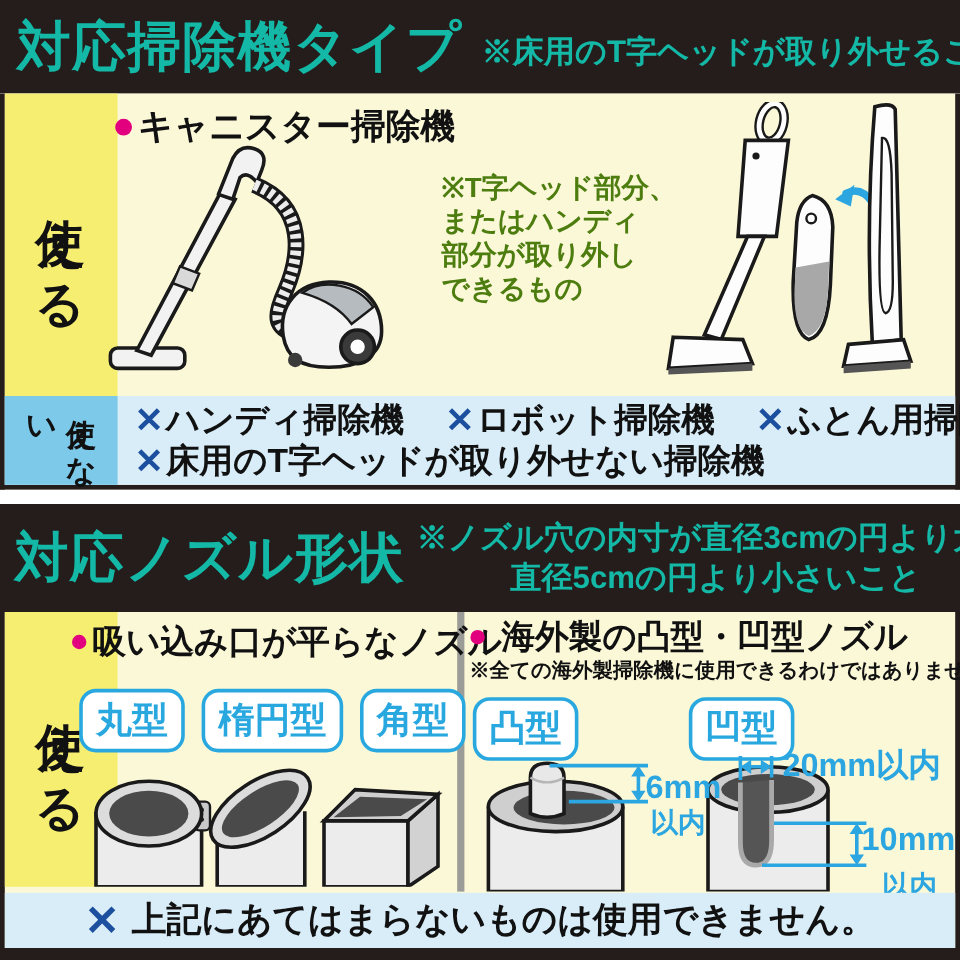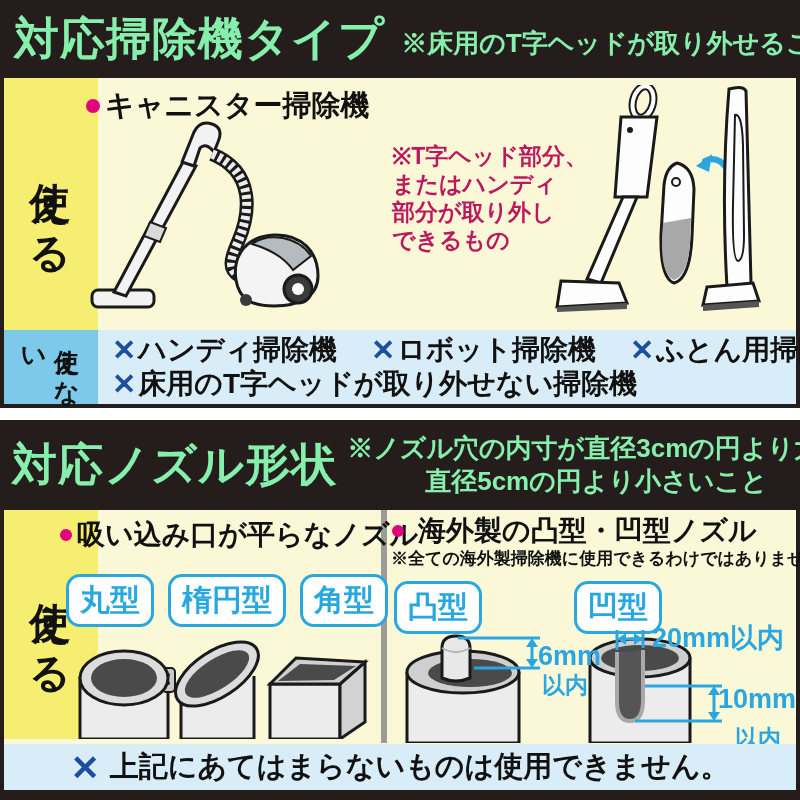--- a/index.html
+++ b/index.html
@@ -1,21 +1,21 @@
 <!DOCTYPE html>
 <html><head>
 <meta charset="utf-8">
 <style>
   * { margin:0; padding:0; box-sizing:border-box; }
   html,body { width:800px; height:800px; }
   body { font-family:"Liberation Sans", sans-serif; background:#ffffff; position:relative; overflow:hidden; }
   .page { position:absolute; inset:0; width:800px; height:800px; }
 
   
-  .bar { position:absolute; left:0; width:800px; background:#241d1b; color:#86efac; display:flex; align-items:center; }
+  .bar { position:absolute; left:0; width:800px; background:#241d1b; color:#14b8a6; display:flex; align-items:center; }
   .bar1 { top:0; height:78px; padding-left:14px; }
   .bar2 { top:420px; height:90px; padding-left:12px; }
   .bar-title { font-size:45px; font-weight:bold; letter-spacing:1px; white-space:nowrap; }
   .bar-note { font-size:26px; font-weight:bold; margin-left:16px; margin-top:8px; white-space:nowrap; }
   .bar-note2 { font-size:26px; font-weight:bold; margin-left:10px; line-height:33px; white-space:nowrap; }
   .bar-note2 .ln2 { padding-left:78px; }
 
   
   .panel { position:absolute; left:0; width:800px; border:4px solid #241d1b; border-top:0; }
   .panel1 { top:78px; height:330px; background:#fbf8d8; }
@@ -27,21 +27,21 @@
   .vlabel { writing-mode:vertical-rl; text-orientation:upright; font-weight:bold; color:#111; letter-spacing:5px; }
   .vlabel-big { font-size:41px; }
   .vlabel-small { font-size:25px; letter-spacing:2px; }
 
   .ring { display:inline-block; width:13px; height:13px; border:7px solid #e3007f; border-radius:50%; flex:none; }
   .ring-sm { width:11px; height:11px; border-width:6px; }
 
   .item-label { position:absolute; display:flex; align-items:center; gap:5px; font-size:29px; font-weight:bold; color:#111; white-space:nowrap; }
   .item-label-sm { font-size:28px; }
 
-  .note-lines { position:absolute; font-size:23px; font-weight:bold; color:#be185d; line-height:28px; white-space:nowrap;margin-left:24px; }
+  .note-lines { position:absolute; font-size:23px; font-weight:bold; color:#4d7c0f; line-height:28px; white-space:nowrap; }
 
   .nu-band { position:absolute; left:0; right:0; bottom:0; height:74px; background:#d9edf8; }
   .nu-band .stripe { height:74px; }
   .nu-content { position:absolute; left:94px; right:0; top:0; bottom:0; padding:3px 0 0 14px; }
   .nu-row { display:flex; gap:34px; align-items:center; height:34px; }
   .nu-item { display:flex; align-items:center; font-size:28px; font-weight:bold; color:#111; white-space:nowrap; }
   .cross { color:#1d4f9f; font-weight:bold; font-size:29px; margin-right:2px; }
 
   .divider { position:absolute; left:377px; top:0; width:6px; height:233px; background:#9b9b97; }
 
@@ -69,21 +69,21 @@
     <span class="bar-title">対応掃除機タイプ</span>
     <span class="bar-note">※床用のT字ヘッドが取り外せること</span>
   </div>
 
   <div class="panel panel1">
 
     <div class="stripe stripe-yellow" style="height:252px;">
       <span class="vlabel vlabel-big">使える</span>
     </div>
 
-    <div class="item-label" style="left:82px; top:8px;">
+    <div class="item-label" style="left:92px; top:8px;">
       <span class="ring"></span>
       <span>キャニスター掃除機</span>
     </div>
 
 
     <div class="illus" style="left:86px; top:40px; width:260px; height:195px;">
       <svg width="260" height="195" viewBox="0 0 260 195">
         <rect x="2" y="172" width="62" height="17" rx="6" fill="#f2f2f2" stroke="#1a1a1a" stroke-width="3"></rect>
         <polygon points="24,174 36,178 106,48 94,42" fill="#f2f2f2" stroke="#1a1a1a" stroke-width="3"></polygon>
         <polygon points="60,104 76,110 70,124 54,118" fill="#d9d9d9" stroke="#1a1a1a" stroke-width="2"></polygon>

